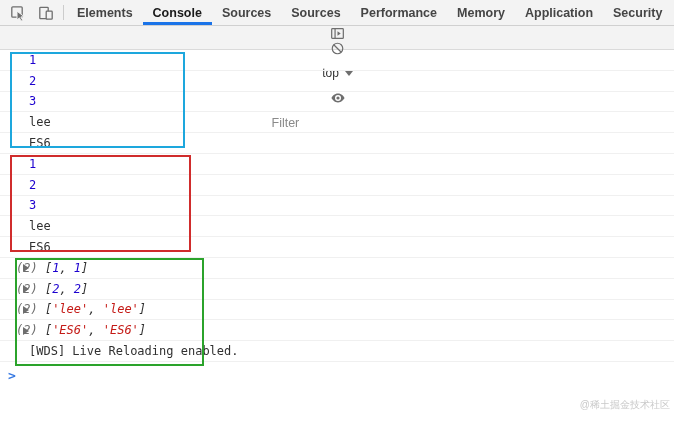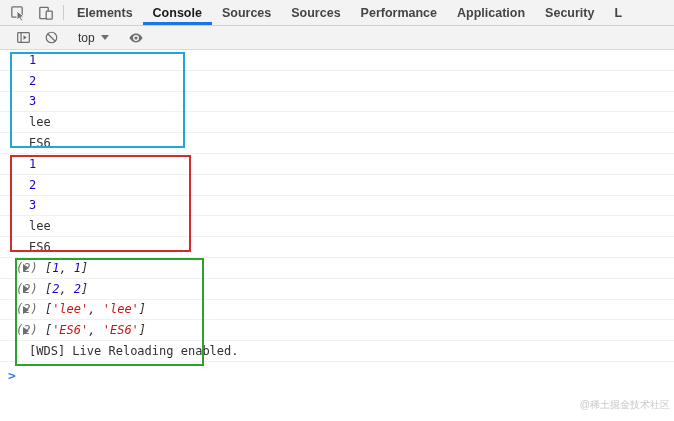--- a/index.html
+++ b/index.html
@@ -9,21 +9,21 @@
 
   
   .tabbar { height: 26px; background: #f3f3f3; border-bottom: 1px solid #d0d0d0; display: flex; align-items: stretch; padding-left: 4px; }
   .icon-btn { width: 28px; display: flex; align-items: center; justify-content: center; cursor: pointer; flex: 0 0 auto; }
   .vsep { width: 1px; background: #ccc; margin: 5px 3px; flex: 0 0 auto; }
   .tabstrip { display: flex; align-items: stretch; white-space: nowrap; font-weight: bold; }
   .tab { padding: 0 10px; display: flex; align-items: center; font-size: 12.5px; color: #454545; cursor: pointer; }
   .tab.selected { color: #1a1a1a; box-shadow: inset 0 -3px 0 var(--accent); }
 
   
-  .toolbar { height: 24px; background: #f3f3f3; border-bottom: 1px solid #dadada; display: flex; align-items: center; padding-left: 9px; }
+  .toolbar { height: 24px; background: #f3f3f3; border-bottom: 1px solid #dadada; display: flex; align-items: center; padding-left: 1px; flex-direction: column; }
   .dropdown { display: flex; align-items: center; padding: 0 6px; cursor: pointer; color: #333; }
   .dd-caret { width: 0; height: 0; border-left: 4px solid transparent; border-right: 4px solid transparent; border-top: 5px solid #6e6e6e; margin-left: 6px; }
   .filter-input { border: none; outline: none; background: transparent; font-family: "Liberation Sans", sans-serif; font-size: 12.5px; width: 140px; margin-left: 8px; color: #333; }
   .filter-input::placeholder { color: #8a8a8a; }
 
   
   .console { position: relative; }
   .crow { height: 20.8px; border-bottom: 1px solid #f0f0f0; display: flex; align-items: center; padding-left: 29px; font-family: "DejaVu Sans Mono", monospace; font-size: 12px; color: #303030; position: relative; white-space: pre; }
   .crow.array { padding-left: 16px; }
   .tri { position: absolute; left: 23px; top: 6.5px; width: 0; height: 0; border-top: 4px solid transparent; border-bottom: 4px solid transparent; border-left: 6px solid #6e6e6e; cursor: pointer; }
@@ -63,20 +63,21 @@
         <rect x="8.2" y="6.2" width="6" height="8" rx="0.8" fill="#f3f3f3" stroke="#6e6e6e" stroke-width="1.3"></rect>
       </svg>
     </div>
     <div class="vsep"></div>
     <div class="tabstrip">
         <div class="tab">Elements</div>
         <div class="tab selected">Console</div>
         <div class="tab">Sources</div>
         <div class="tab">Sources</div>
         <div class="tab">Performance</div>
+        <div class="tab">Memory</div>
         <div class="tab">Application</div>
         <div class="tab">Security</div>
         <div class="tab">L</div>
       </div>
   </div>
 
   <div class="toolbar">
     <div class="icon-btn">
       <svg width="15" height="15" viewBox="0 0 16 16">
         <rect class="st" x="1.8" y="2.8" width="12.4" height="10.4" rx="0.8"></rect>
@@ -96,20 +97,21 @@
       <span class="dd-caret"></span>
     </div>
     <div class="vsep"></div>
     <div class="icon-btn">
       <svg width="16" height="16" viewBox="0 0 16 16">
         <path class="fl" d="M8 3.6 C4.6 3.6 2.2 6.4 1.5 8 C2.2 9.6 4.6 12.4 8 12.4 C11.4 12.4 13.8 9.6 14.5 8 C13.8 6.4 11.4 3.6 8 3.6 Z M8 11 A3 3 0 1 1 8 5 A3 3 0 1 1 8 11 Z"></path>
         <circle class="fl" cx="8" cy="8" r="1.6"></circle>
       </svg>
     </div>
     <div class="vsep"></div>
+    <input class="filter-input" type="text" placeholder="Filter" style="">
   </div>
 
   <div class="console">
     <div>
         <div class="crow"><span class="num">1</span></div>
         <div class="crow"><span class="num">2</span></div>
         <div class="crow"><span class="num">3</span></div>
         <div class="crow"><span>lee</span></div>
         <div class="crow"><span>ES6</span></div>
         <div class="crow"><span class="num">1</span></div>

